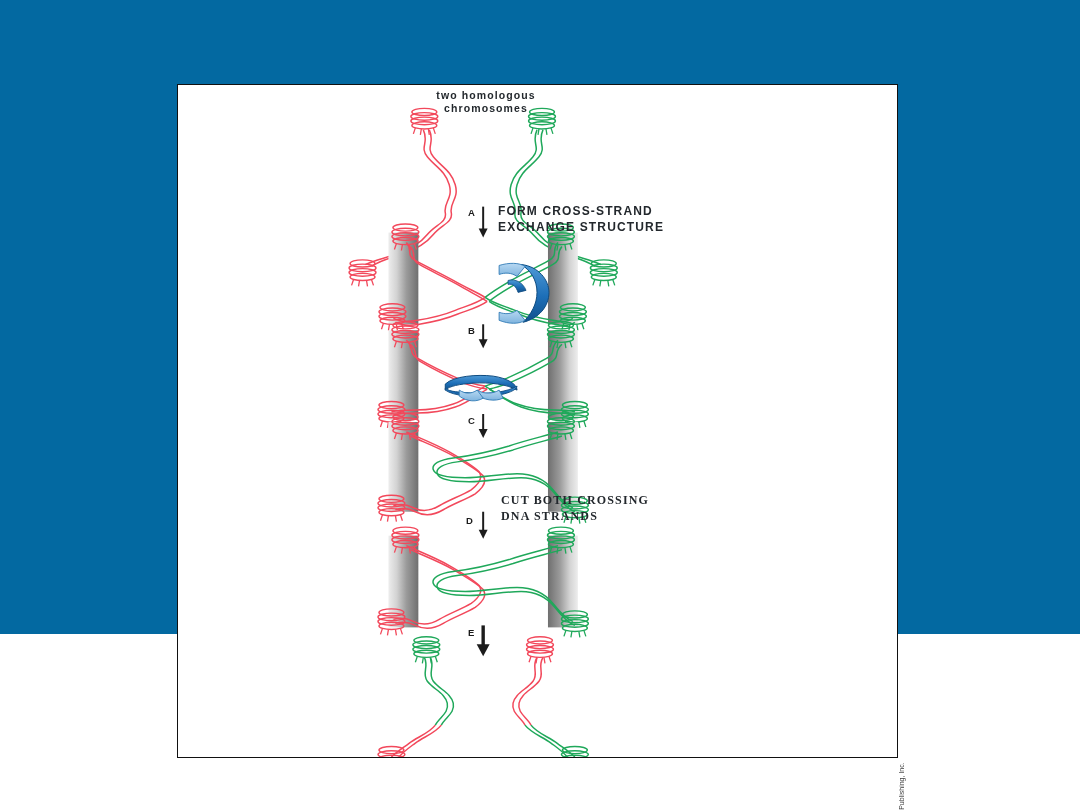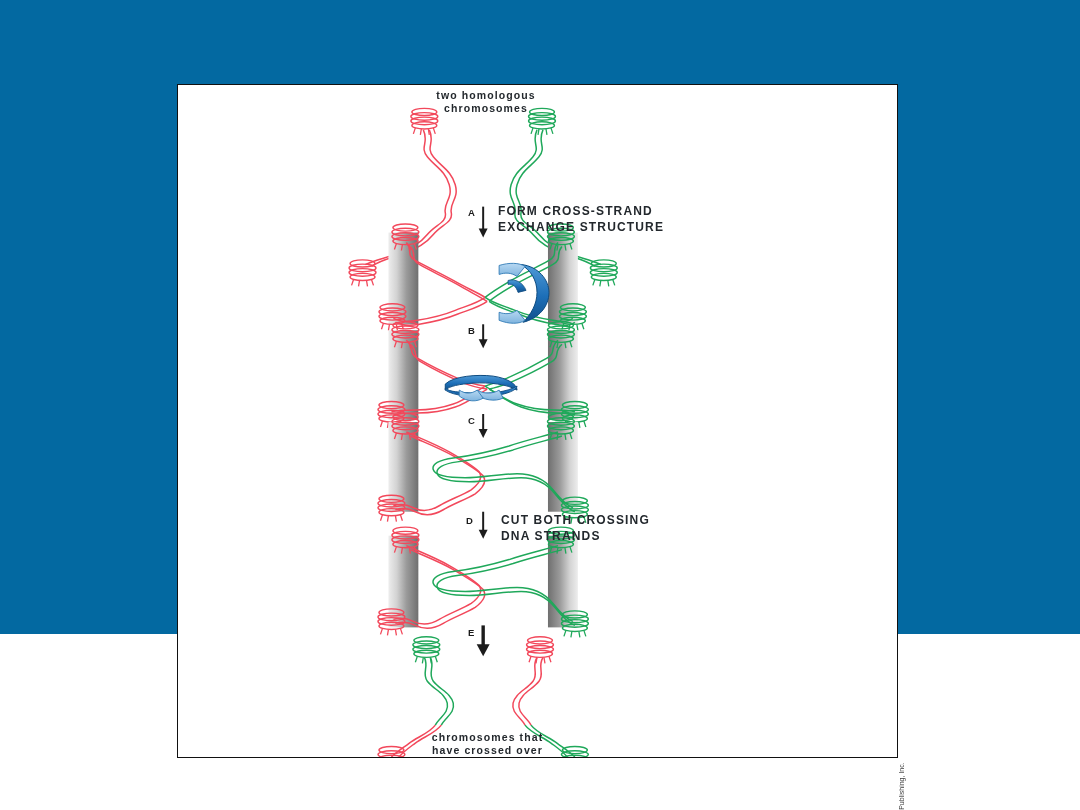--- a/index.html
+++ b/index.html
@@ -353,24 +353,22 @@
 
     <div class="step-label" style="left:290px; top:122px;">A</div>
     <div class="step-text" style="left:320px; top:119px;">FORM CROSS-STRAND
 EXCHANGE STRUCTURE</div>
 
     <div class="step-label" style="left:290px; top:240px;">B</div>
 
     <div class="step-label" style="left:290px; top:330px;">C</div>
 
     <div class="step-label" style="left:288px; top:430px;">D</div>
-    <div class="step-text" style="left:323px; top:428px;">CUT BOTH CROSSING
+    <div class="step-text" style="left:323px; top:408px;font-family:Liberation Serif, serif;">CUT BOTH CROSSING
 DNA STRANDS</div>
 
     <div class="step-label" style="left:290px; top:542px;">E</div>
 
-    <div class="caption" style="left:222px; top:646px; width:175px;">chromosomes that
-have crossed over</div>
 
     <div id="credit">From The Art of MBoC3 © 1995 Garland Publishing, Inc.</div>
   </div>
 
 </div>
 
 </body></html>

